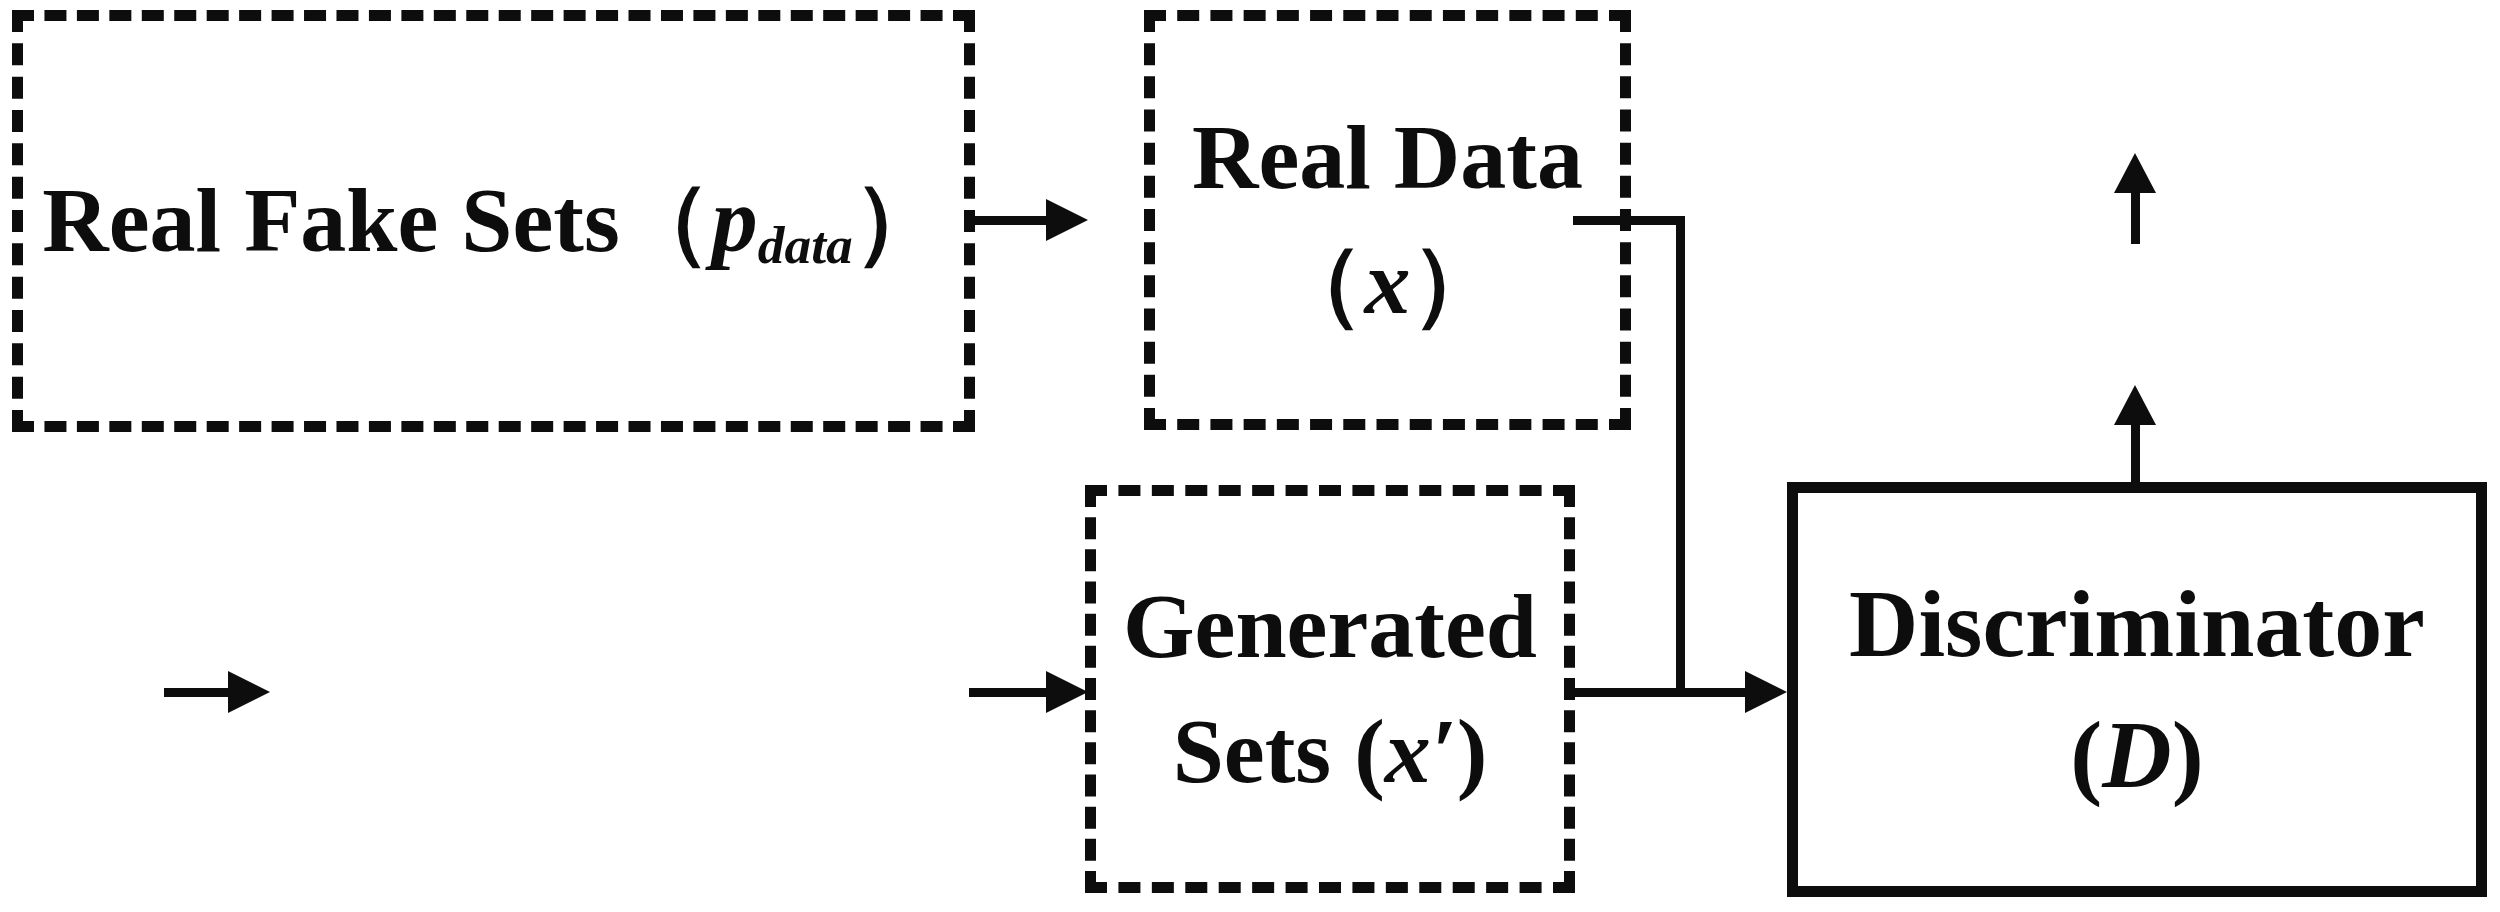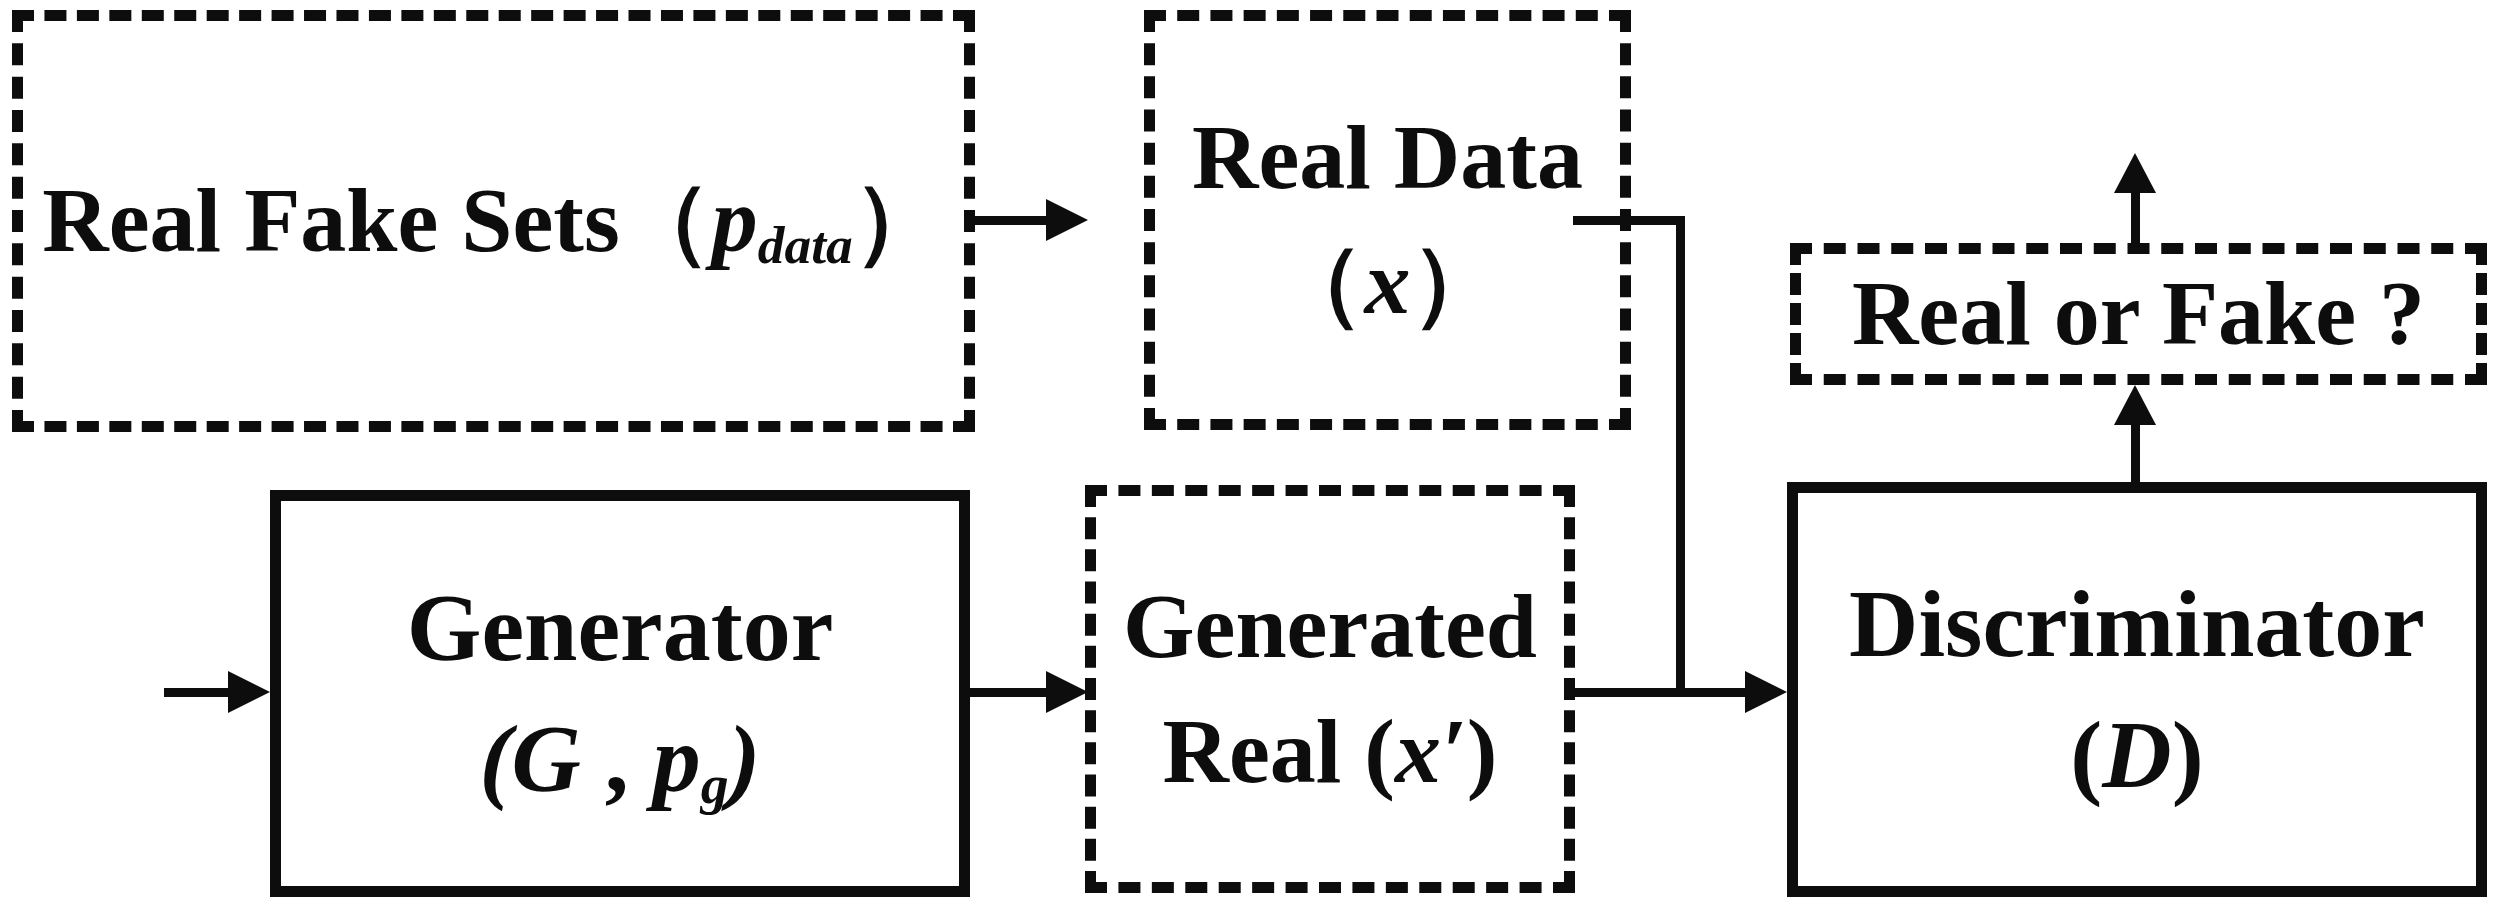--- a/index.html
+++ b/index.html
@@ -85,33 +85,26 @@
   <div class="box dashed" id="box-real-data-sets">
     <div><span>Real Fake Sets</span><span class="paren-wide">（</span><span class="it">p</span><span class="sub">data</span><span class="paren-wide">）</span></div>
   </div>
 
   <div class="box dashed" id="box-real-data">
     <div>Real Data</div>
     <div><span class="paren-wide">（</span><span class="it">x</span><span class="paren-wide">）</span></div>
   </div>
 
 
-  <div class="box dashed" id="box-real-or-fake">
-    <div>Real or Fake ?</div>
-  </div>
 
 
-  <div class="box solid" id="box-generator">
-    <div>Generator</div>
-    <div><span class="it">(</span><span class="it">G</span><span> , </span><span class="it">p</span><span class="sub">g</span><span class="it">)</span></div>
-  </div>
 
   <div class="box dashed" id="box-generated-data">
     <div>Generated</div>
-    <div><span>Real (</span><span class="it">x′</span><span>)</span></div>
+    <div><span>Sets (</span><span class="it">x′</span><span>)</span></div>
   </div>
 
   <div class="box solid" id="box-discriminator">
     <div>Discriminator</div>
     <div><span>(</span><span class="it">D</span><span>)</span></div>
   </div>
 
   <div class="h" style="left:974px; top:216px; width:82px;"></div>
   <div class="tri-r" style="left:1046px; top:199px;"></div>
 

